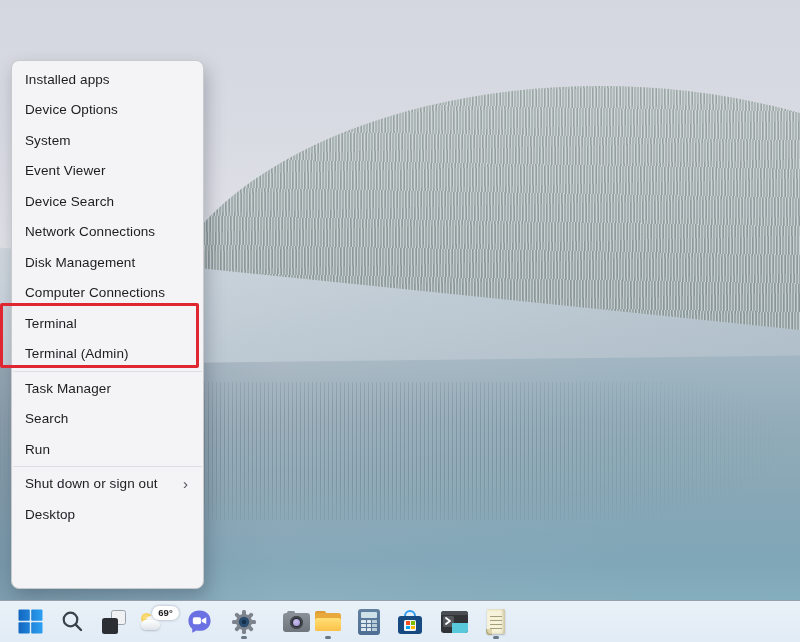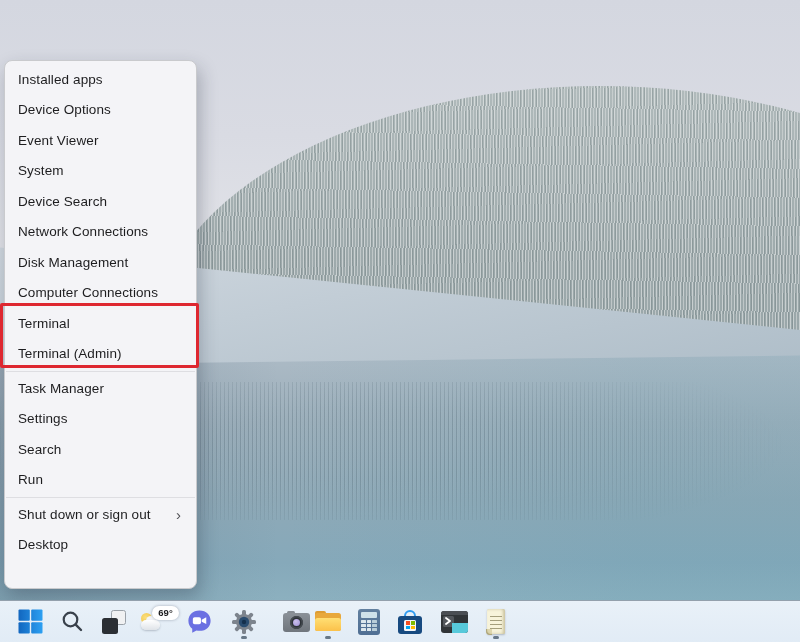--- a/index.html
+++ b/index.html
@@ -21,21 +21,21 @@
     background:linear-gradient(168deg,#d2d9e0 0%,#c2cdd6 45%,#afbec9 100%);}
   .water{position:absolute;left:0;top:352px;width:800px;height:248px;z-index:3;
     background:linear-gradient(180deg,#adbbc6 0%,#9cafbb 28%,#8ea9b7 60%,#86a9ba 85%,#8cb0bf 100%);}
   .water::after{content:"";position:absolute;inset:0;
     background:linear-gradient(90deg,rgba(62,84,104,0.20) 0%,rgba(62,84,104,0) 35%,rgba(70,150,170,0.10) 80%);}
   .reflection{position:absolute;left:0;top:382px;width:800px;height:138px;z-index:5;
     background:repeating-linear-gradient(90deg,rgba(66,88,100,0.26) 0 1px,rgba(170,188,196,0.14) 1px 2px,rgba(66,88,100,0) 2px 4px);
     -webkit-mask-image:radial-gradient(ellipse 52% 75% at 46% 45%,#000 35%,transparent 100%);
     mask-image:radial-gradient(ellipse 52% 75% at 46% 45%,#000 35%,transparent 100%);}
   
-  .menu{position:absolute;left:4px;top:60px;width:193px;height:529px;z-index:10;
+  .menu{position:absolute;left:11px;top:60px;width:193px;height:529px;z-index:10;
     background:#f4f4f7;border:1px solid #c9cacd;border-radius:8px;box-sizing:border-box;
     padding:3px 0;box-shadow:3px 8px 18px rgba(30,35,55,0.28);}
   .menu-item{height:30.5px;display:flex;align-items:center;padding:0 12px 0 13px;
     font-size:13.5px;color:#1d1d1f;letter-spacing:0.1px;cursor:default;}
   .menu-item .label{flex:1;white-space:nowrap;}
   .menu-item .chevron{font-size:15px;color:#505055;line-height:1;margin-right:3px;}
   .menu-sep{height:1px;background:#dedee2;margin:1.5px 1px;}
   
   .annotation{position:absolute;left:0px;top:303px;width:199px;height:65px;z-index:11;
     border:3px solid #de2730;border-radius:2px;box-sizing:border-box;pointer-events:none;}
@@ -123,49 +123,46 @@
   <div class="reflection"></div>
 
   <div class="menu">
     <div class="menu-item">
         <span class="label">Installed apps</span>
       </div>
     <div class="menu-item">
         <span class="label">Device Options</span>
       </div>
     <div class="menu-item">
+        <span class="label">System</span>
+      </div>
+    <div class="menu-item">
         <span class="label">Event Viewer</span>
       </div>
     <div class="menu-item">
-        <span class="label">System</span>
-      </div>
-    <div class="menu-item">
         <span class="label">Device Search</span>
       </div>
     <div class="menu-item">
         <span class="label">Network Connections</span>
       </div>
     <div class="menu-item">
         <span class="label">Disk Management</span>
       </div>
     <div class="menu-item">
         <span class="label">Computer Connections</span>
       </div>
     <div class="menu-item">
         <span class="label">Terminal</span>
       </div>
     <div class="menu-item">
         <span class="label">Terminal (Admin)</span>
       </div>
     <div class="menu-sep"></div>
     <div class="menu-item">
         <span class="label">Task Manager</span>
-      </div>
-    <div class="menu-item">
-        <span class="label">Settings</span>
       </div>
     <div class="menu-item">
         <span class="label">Search</span>
       </div>
     <div class="menu-item">
         <span class="label">Run</span>
       </div>
     <div class="menu-sep"></div>
     <div class="menu-item">
       <span class="label">Shut down or sign out</span>

